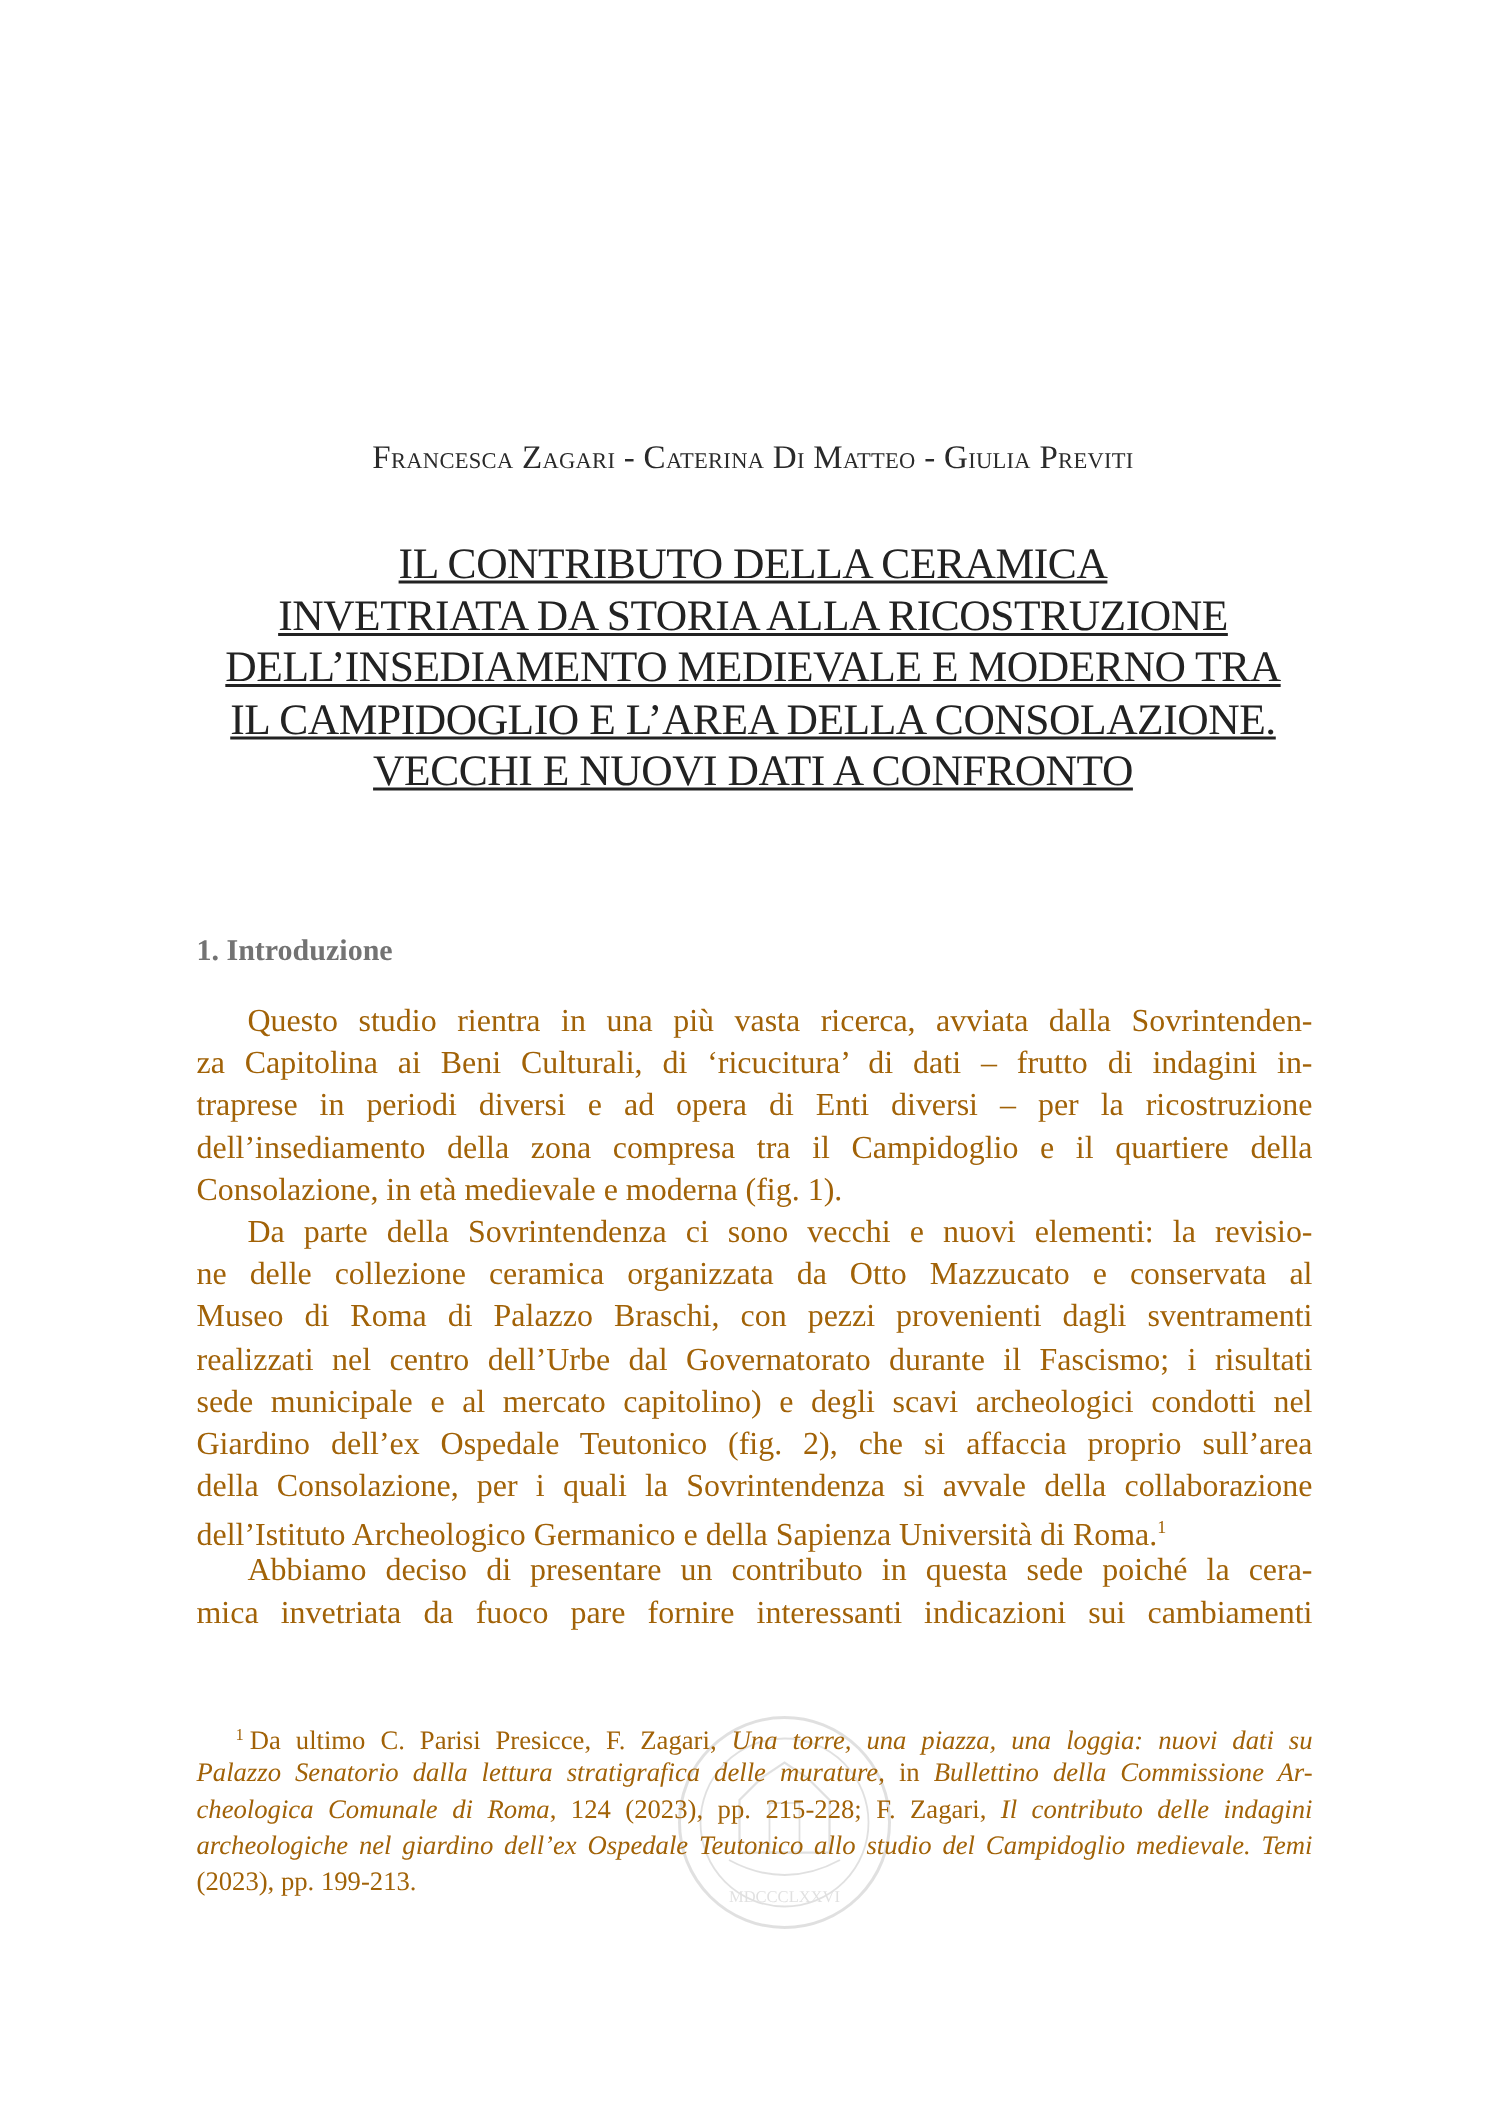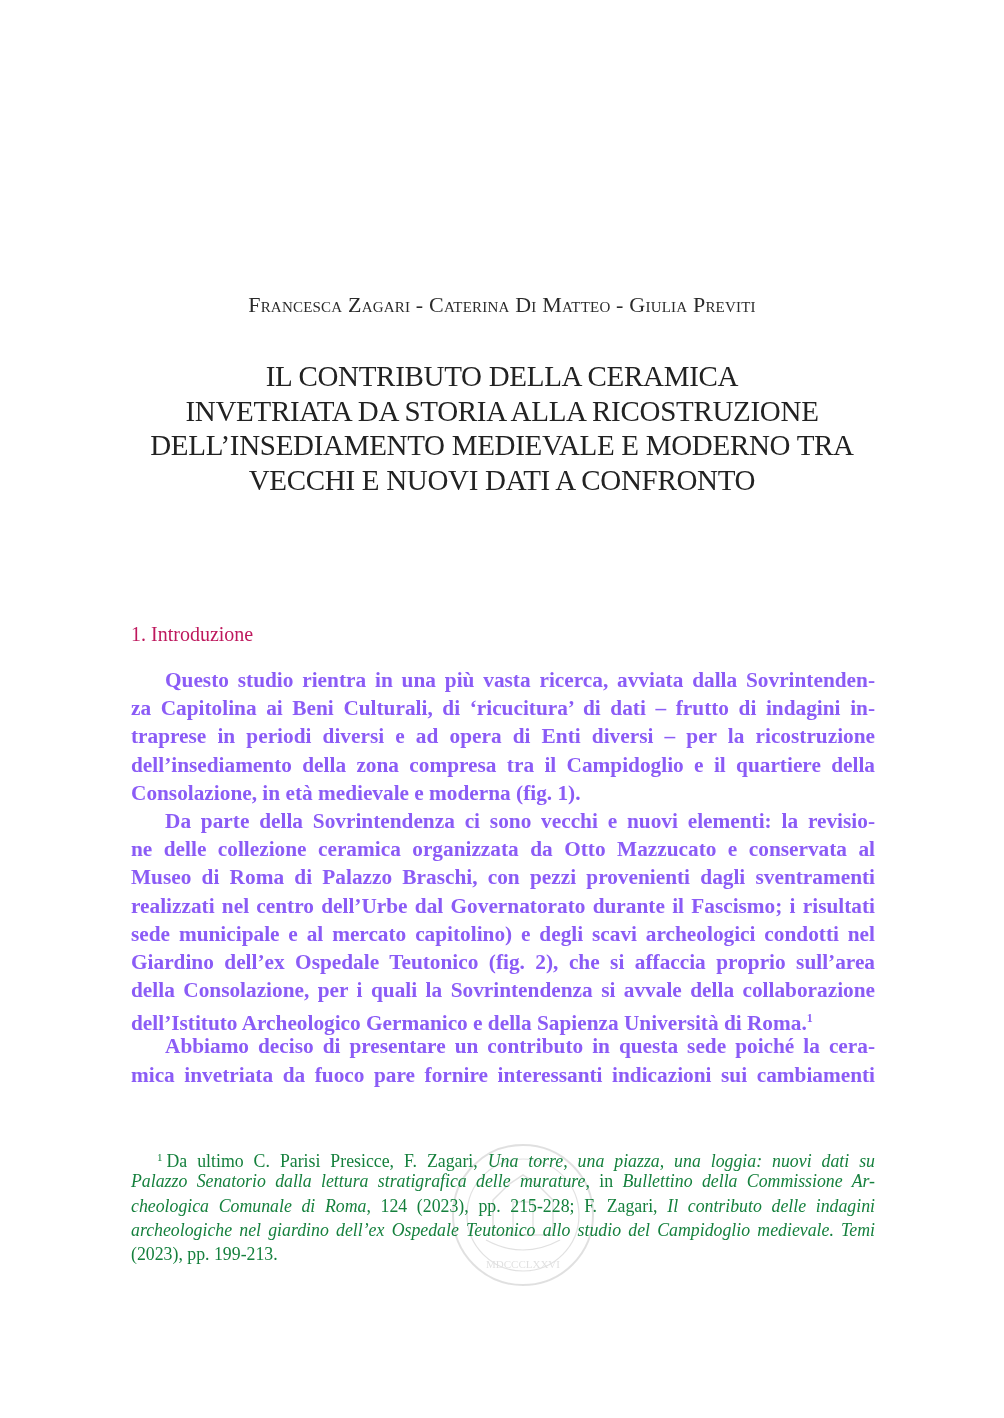--- a/index.html
+++ b/index.html
@@ -6,32 +6,32 @@
   body { width: 1004px; height: 1418px; position: relative; overflow: hidden;
          font-family: "Liberation Serif", "DejaVu Serif", serif; color: #1f1f1f; }
   .page { position: absolute; left: 0; top: 0; width: 1004px; height: 1012px; }
 
   .authors { position: absolute; top: 292px; left: 0; width: 1004px; text-align: center;
              font-size: 22px; letter-spacing: 0.2px; color: #2a2a2a; }
   .authors .sc { font-variant: small-caps; }
 
   .title { position: absolute; top: 359px; left: 100px; width: 804px; text-align: center;
            font-size: 29px; line-height: 34.5px; color: #222; letter-spacing: -0.3px; }
-  .title div { white-space: nowrap; }
+  .title div { white-space: nowrap; text-decoration: underline; }
 
-  .section-heading { position: absolute; top: 623px; left: 131px; font-size: 20px; font-weight: normal; color: #be185d; }
+  .section-heading { position: absolute; top: 623px; left: 131px; font-size: 20px; font-weight: bold; color: #737373; }
 
   .body-text { position: absolute; top: 666px; left: 131px; width: 744px;
-               font-size: 21.3px; line-height: 28.2px; color: #8b5cf6; font-weight: bold; }
+               font-size: 21.3px; line-height: 28.2px; color: #a16207; }
   .line { display: block; white-space: nowrap; text-align: justify; text-align-last: justify; height: 28.2px; }
   .line.last { text-align-last: left; }
   .line.indent { padding-left: 34px; }
 
   .footnotes { position: absolute; top: 1145px; left: 131px; width: 744px;
-               font-size: 17.8px; line-height: 24.3px; color: #15803d; }
+               font-size: 17.8px; line-height: 24.3px; color: #a16207; }
   .fn-line { display: block; white-space: nowrap; text-align: justify; text-align-last: justify; height: 24.3px; }
   .fn-line.last { text-align-last: left; }
   .fn-line.indent { padding-left: 26px; }
   .sup { font-size: 11px; vertical-align: 6px; margin-right: 4px; }
   .sup-body { font-size: 12px; vertical-align: 8px; }
 
   .seal { position: absolute; left: 448px; top: 1140px; width: 150px; height: 150px; opacity: 0.22; pointer-events: none; }
 
   .footer { position: absolute; top: 1304px; left: 0; width: 1004px; text-align: center;
             font-size: 10px; line-height: 13px; color: #444; letter-spacing: 0.3px; }
@@ -43,20 +43,21 @@
 <div class="page">
 
   <div class="authors">
     <span class="sc">Francesca Zagari - Caterina Di Matteo - Giulia Previti</span>
   </div>
 
   <div class="title">
     <div>IL CONTRIBUTO DELLA CERAMICA</div>
     <div>INVETRIATA DA STORIA ALLA RICOSTRUZIONE</div>
     <div>DELL’INSEDIAMENTO MEDIEVALE E MODERNO TRA</div>
+    <div>IL CAMPIDOGLIO E L’AREA DELLA CONSOLAZIONE.</div>
     <div>VECCHI E NUOVI DATI A CONFRONTO</div>
   </div>
 
   <div class="section-heading">1. Introduzione</div>
 
   <div class="body-text">
     <span class="line indent">Questo studio rientra in una più vasta ricerca, avviata dalla Sovrintenden-</span>
     <span class="line">za Capitolina ai Beni Culturali, di ‘ricucitura’ di dati – frutto di indagini in-</span>
     <span class="line">traprese in periodi diversi e ad opera di Enti diversi – per la ricostruzione</span>
     <span class="line">dell’insediamento della zona compresa tra il Campidoglio e il quartiere della</span>

